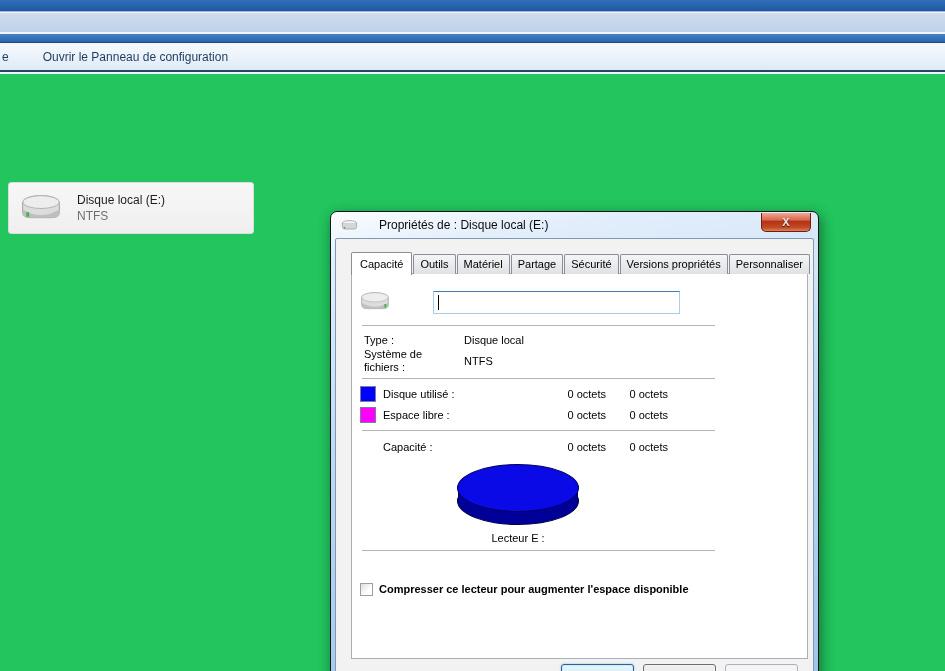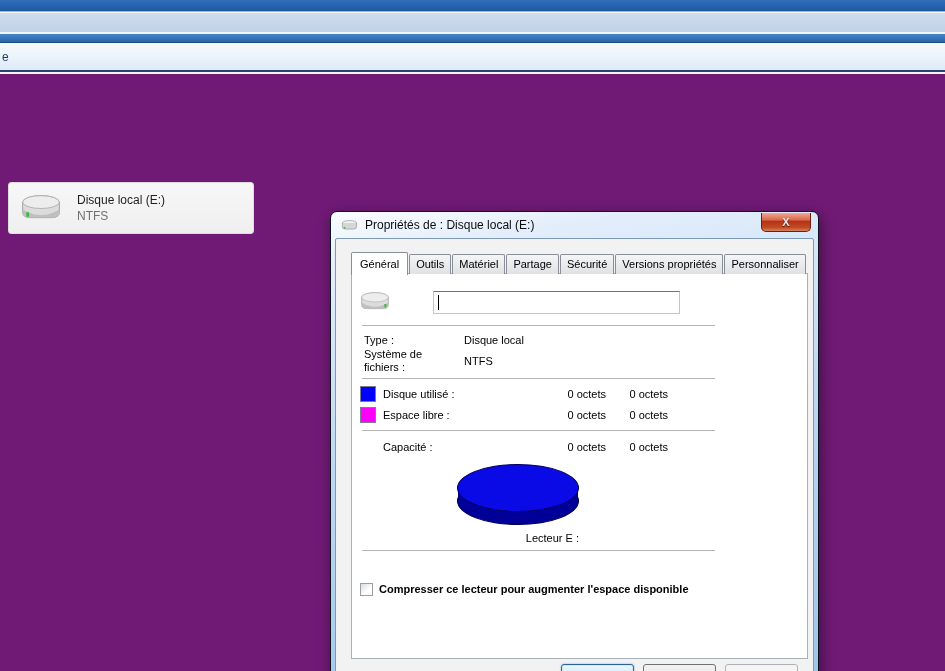--- a/index.html
+++ b/index.html
@@ -12,37 +12,37 @@
   .band-addr    { position:absolute; left:0; top:13px; width:945px; height:20px;
                   background:linear-gradient(#cfdcee,#bfd2e8); border-bottom:1px solid #f2f6fb; }
   .band-blue    { position:absolute; left:0; top:34px; width:945px; height:9px;
                   background:linear-gradient(#4284c8,#2a63a8); border-bottom:1px solid #1b4c86; }
   .toolbar      { position:absolute; left:0; top:44px; width:945px; height:28px;
                   background:linear-gradient(#f6fafe,#dfeaf7);
                   border-bottom:2px solid #24466c;
                   display:flex; align-items:center; font-size:12px; color:#1e3c5f; }
   .toolbar-item { padding:0 22px; cursor:default; white-space:nowrap; }
   .toolbar-item.partial { padding:0 12px 0 2px; }
-  .main-area    { position:absolute; left:0; top:74px; width:945px; height:597px; background:#701a75;padding-left:24px; }
+  .main-area    { position:absolute; left:0; top:74px; width:945px; height:597px; background:#22c55e;padding-left:24px; }
 
   
   .drive-tile { position:absolute; left:8px; top:108px; width:246px; height:52px;
                 background:linear-gradient(#f7f7f7,#efefef); border:1px solid #dcdcdc; border-radius:3px;
                 display:flex; align-items:center; padding-left:10px; }
   .drive-tile .texts { margin-left:14px; }
   .drive-tile .t1 { font-size:12px; color:#1e1e1e; }
   .drive-tile .t2 { font-size:12px; color:#6f6f6f; margin-top:2px; }
 
   
   .dialog { position:absolute; left:330px; top:137px; width:489px; height:488px;
             border:1px solid #10131f; border-radius:7px;
             background:linear-gradient(170deg,#fbfdff 0%,#e3eefb 9%,#bdd8f3 45%,#9cc3e8 100%);
             box-shadow:2px 4px 14px rgba(0,0,0,0.45); }
   .dialog-titlebar { position:absolute; left:0; top:0; right:0; height:26px;
-            display:flex; align-items:center; padding-left:10px; gap:7px;
+            display:flex; align-items:center; padding-left:10px; gap:21px;
             font-size:12px; color:#0c0c0c;text-align:right; }
   .close-btn { position:absolute; top:1px; right:7px; width:50px; height:19px;
             background:linear-gradient(#f2a890 0%,#d9654a 40%,#b23317 45%,#c14a22 80%,#d8825f 100%);
             border:1px solid #6f1f0e; border-top:none; border-radius:0 0 5px 5px;
             color:#e9e9e9; font-weight:bold; font-size:11px; line-height:18px; text-align:center;
             text-shadow:0 1px 1px #4e1105; cursor:default; }
   .dialog-inner { position:absolute; left:4px; right:4px; top:26px; bottom:4px;
             background:#f2f2f2; border:1px solid #7e99b4; border-radius:2px; }
 
   .tabs { position:absolute; left:15px; top:13px; display:flex; align-items:flex-end; z-index:3; }
@@ -64,21 +64,21 @@
   .lbl  { position:absolute; font-size:11px; color:#000; }
   .val  { position:absolute; font-size:11px; color:#000; }
   .num  { position:absolute; font-size:11px; text-align:right; width:62px; }
   .swatch { position:absolute; width:16px; height:16px; border:1px solid #7c7c9a; }
 
   
   .pie { position:absolute; left:105px; top:190px; width:122px; height:62px; }
   .pie .side-fill { position:absolute; left:1px; top:25px; width:120px; height:13px; }
   .pie .side-ellipse { position:absolute; left:0; top:13px; width:122px; height:48px; border-radius:50%; border:1px solid #00004d; }
   .pie .top-ellipse  { position:absolute; left:0; top:0;   width:122px; height:48px; border-radius:50%; border:1px solid #000060; }
-  .pie-label { position:absolute; left:105px; top:258px; width:122px; text-align:right; }
+  .pie-label { position:absolute; left:105px; top:258px; width:122px; text-align:center; }
 
   .cb-row { position:absolute; left:8px; display:flex; gap:6px; align-items:flex-start; }
   #cb-row-1 { top:309px;font-weight:bold; } #cb-row-2 { top:332px; }
   .cb { width:13px; height:13px; flex:0 0 13px; border:1px solid #9c9fa1;
         background:linear-gradient(135deg,#dadfe3,#ffffff 65%); margin-top:0; }
   .cb-label { max-width:330px; line-height:13px; }
 
   .footer-buttons { position:absolute; right:15px; bottom:8px; display:flex; gap:9px; }
   .btn { width:73px; height:21px; font-family:inherit; font-size:11px; color:#000; border-radius:3px;
          background:linear-gradient(#f2f2f2,#ebebeb 45%,#dddddd 46%,#cfcfcf); border:1px solid #707070; cursor:default; }
@@ -90,20 +90,21 @@
 </style>
 </head>
 <body>
 
 <div class="band-title"></div>
 <div class="band-addr"></div>
 <div class="band-blue"></div>
 
 <div class="toolbar">
   <span class="toolbar-item partial">e</span>
+  <span class="toolbar-item">Ouvrir le Panneau de configuration</span>
 </div>
 
 <div class="main-area">
 
   <div class="drive-tile">
     <span>
       <svg width="44" height="33" viewBox="0 0 48 34">
         <ellipse cx="24" cy="10" rx="20" ry="7" fill="#f1f1f1" stroke="#9a9a9a"></ellipse>
         <path d="M4 10 L4 21 Q4 27 12 27 L36 27 Q44 27 44 21 L44 10" fill="#dcdcdc" stroke="#9a9a9a"></path>
         <ellipse cx="24" cy="10" rx="20" ry="7" fill="#ededed" stroke="#b0b0b0"></ellipse>
@@ -129,21 +130,21 @@
       </span>
       <span>Propriétés de : Disque local (E:)</span>
     </div>
     <div class="close-btn">
       <span>X</span>
     </div>
 
     <div class="dialog-inner">
 
       <div class="tabs">
-        <span class="tab active">Général</span>
+        <span class="tab active">Capacité</span>
         <span class="tab">Outils</span>
         <span class="tab">Matériel</span>
         <span class="tab">Partage</span>
         <span class="tab">Sécurité</span>
         <span class="tab">Versions propriétés</span>
         <span class="tab">Personnaliser</span>
       </div>
 
       <div class="tab-page">
 

